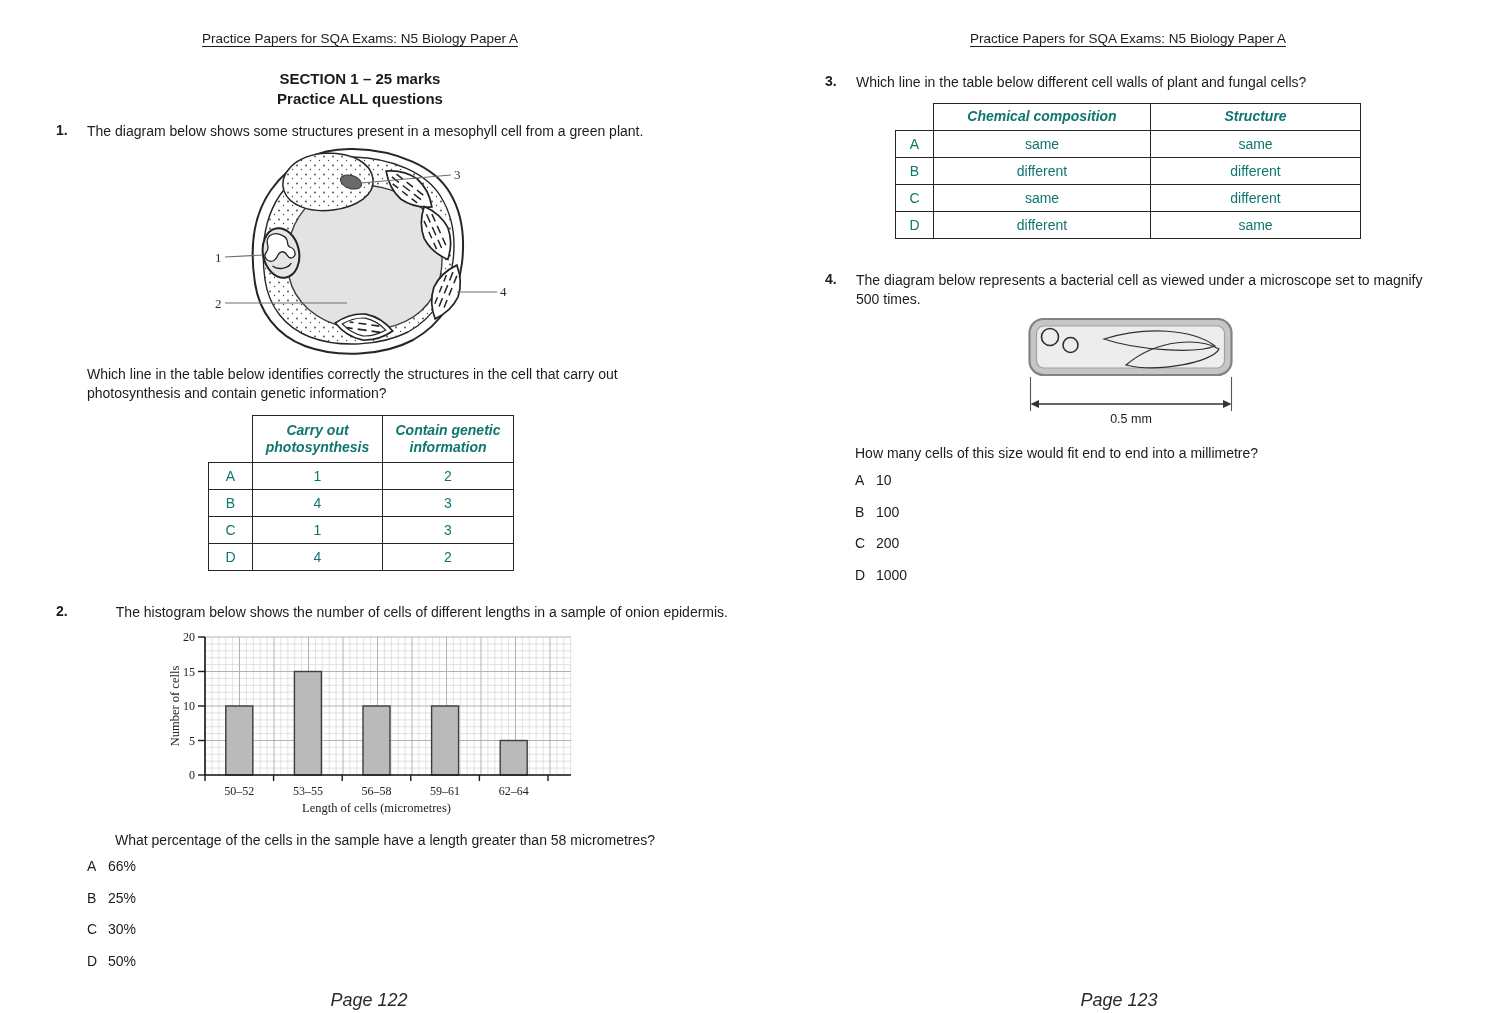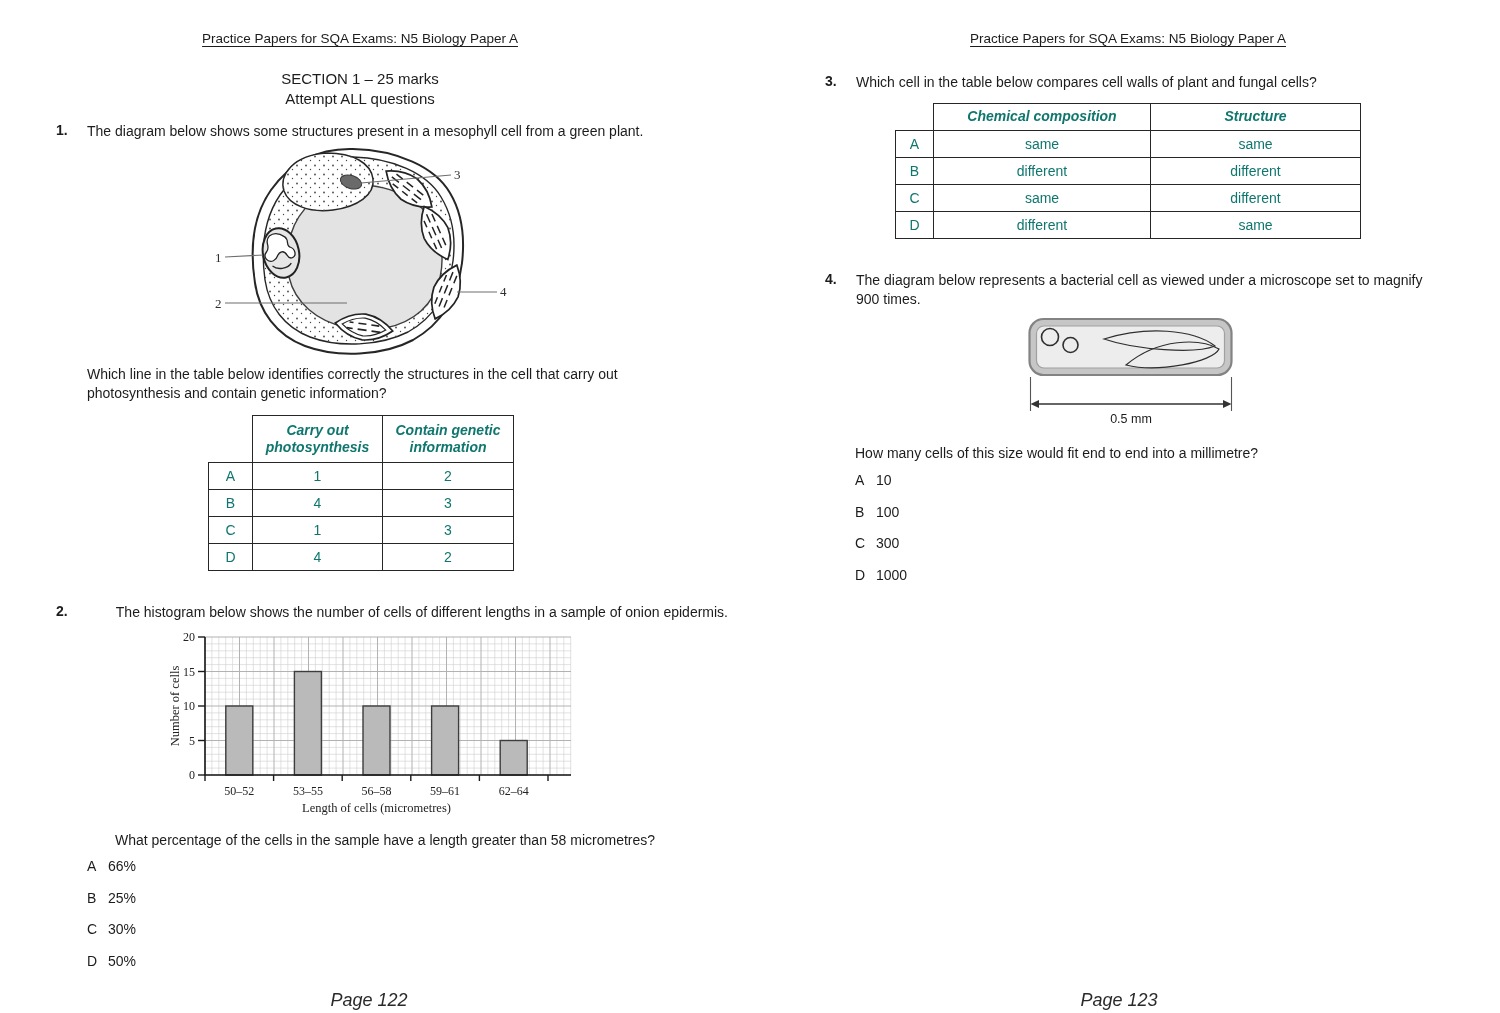--- a/index.html
+++ b/index.html
@@ -3,21 +3,21 @@
 <meta charset="utf-8">
 <style>
   html,body{margin:0;padding:0;}
   body{
     width:1500px;height:1013px;background:#ffffff;position:relative;
     font-family:"Liberation Sans",sans-serif;color:#1c1c1c;overflow:hidden;
   }
   .abs{position:absolute;}
   .hdr-line{font-size:13.5px;text-align:center;letter-spacing:0;}
   .hdr-line span{text-decoration:underline;text-underline-offset:3px;}
-  .sec{font-size:15px;font-weight:400;text-align:center;}
+  .sec{font-size:15px;font-weight:700;text-align:center;}
   .qnum{font-weight:700;font-size:14px;}
   .qbody{font-size:14px;line-height:1.38;}
   .opt{font-size:14px;height:19px;margin-bottom:12.5px;}
   .opt-l{display:inline-block;width:21px;}
   .qtable{border-collapse:collapse;table-layout:fixed;font-size:14px;color:#0f766e;}
   .qtable td{border:1.6px solid #262626;text-align:center;vertical-align:middle;padding:0;}
   .qtable td.corner{border:none;}
   .qtable td.hdrc{font-weight:700;font-style:italic;line-height:1.25;}
   .t1 thead tr{height:47px;}
   .t1 tbody tr{height:27px;}
@@ -30,21 +30,21 @@
   svg text.bact-scale{font-family:"Liberation Sans",sans-serif;font-size:12.5px;fill:#1c1c1c;}
 </style>
 </head>
 <body>
 
 <div>
   <div class="abs hdr-line" style="left:60px;top:31px;width:600px;">
     <span>Practice Papers for SQA Exams: N5 Biology Paper A</span>
   </div>
   <div class="abs sec" style="left:60px;top:70px;width:600px;">SECTION 1 – 25 marks</div>
-  <div class="abs sec" style="left:60px;top:90px;width:600px;">Attempt ALL questions</div>
+  <div class="abs sec" style="left:60px;top:90px;width:600px;">Practice ALL questions</div>
 
   <div class="abs qnum" style="left:56px;top:122px;">1.</div>
   <div class="abs qbody" style="left:87px;top:122px;width:600px;">The diagram below shows some structures present in a mesophyll cell from a green plant.</div>
 
   <svg class="abs" style="left:205px;top:145px;" width="310" height="215" viewBox="0 0 310 215">
     <defs>
       <pattern id="stip" width="9" height="9" patternUnits="userSpaceOnUse">
         <circle cx="2" cy="2.5" r="0.9" fill="#474747"></circle>
         <circle cx="6.5" cy="6.5" r="0.7" fill="#474747"></circle>
       </pattern>
@@ -264,21 +264,21 @@
 
   <div class="abs footer" style="left:269px;top:990px;width:200px;">Page 122</div>
 </div>
 
 <div>
   <div class="abs hdr-line" style="left:828px;top:31px;width:600px;">
     <span>Practice Papers for SQA Exams: N5 Biology Paper A</span>
   </div>
 
   <div class="abs qnum" style="left:825px;top:73px;">3.</div>
-  <div class="abs qbody" style="left:856px;top:73px;width:590px;">Which cell in the table below compares cell walls of plant and fungal cells?</div>
+  <div class="abs qbody" style="left:856px;top:73px;width:590px;">Which line in the table below different cell walls of plant and fungal cells?</div>
 
   <div class="abs" style="left:895px;top:103px;">
       <table class="qtable t3">
         <colgroup>
           <col style="width: 38px;">
           <col style="width: 217px;">
           <col style="width: 210px;">
         </colgroup>
         <thead>
           <tr>
@@ -306,21 +306,21 @@
           <tr>
             <td>D</td>
             <td>different</td>
             <td>same</td>
           </tr>
         </tbody>
       </table>
     </div>
 
   <div class="abs qnum" style="left:825px;top:271px;">4.</div>
-  <div class="abs qbody" style="left:856px;top:271px;width:590px;">The diagram below represents a bacterial cell as viewed under a microscope set to magnify 900 times.</div>
+  <div class="abs qbody" style="left:856px;top:271px;width:590px;">The diagram below represents a bacterial cell as viewed under a microscope set to magnify 500 times.</div>
 
   <svg class="abs" style="left:1028px;top:316px;" width="210" height="115" viewBox="0 0 210 115">
     <rect x="1.5" y="3" width="202" height="56" rx="14" fill="#c6c6c6" stroke="#838383" stroke-width="2.2"></rect>
     <rect x="8.5" y="10" width="188" height="42" rx="7.5" fill="#ededed" stroke="#a0a0a0" stroke-width="1.2"></rect>
     <circle cx="22" cy="21" r="8.5" fill="#ededed" stroke="#2f2f2f" stroke-width="1.6"></circle>
     <circle cx="42.5" cy="29" r="7.5" fill="#ededed" stroke="#2f2f2f" stroke-width="1.6"></circle>
     <g fill="none" stroke="#2f2f2f" stroke-width="1.2">
       <path d="M76,23 C118,10 165,13 187,30 C168,38 108,34 76,23 Z"></path>
       <path d="M98,49 C130,22 172,22 191,33 C185,46 130,57 98,49 Z"></path>
     </g>
@@ -333,18 +333,18 @@
       <polygon points="2.5,88 11,84 11,92" fill="#333333"></polygon>
       <polygon points="203.5,88 195,84 195,92" fill="#333333"></polygon>
     </g>
     <text class="bact-scale" x="103" y="107" text-anchor="middle">0.5 mm</text>
   </svg>
 
   <div class="abs qbody" style="left:855px;top:444px;width:620px;">How many cells of this size would fit end to end into a millimetre?</div>
   <div class="abs" style="left:855px;top:472px;">
       <div class="opt"><span class="opt-l">A</span><span>10</span></div>
       <div class="opt"><span class="opt-l">B</span><span>100</span></div>
-      <div class="opt"><span class="opt-l">C</span><span>300</span></div>
+      <div class="opt"><span class="opt-l">C</span><span>200</span></div>
       <div class="opt"><span class="opt-l">D</span><span>1000</span></div>
     </div>
 
   <div class="abs footer" style="left:1019px;top:990px;width:200px;text-align:center;">Page 123</div>
 </div>
 
 </body></html>

